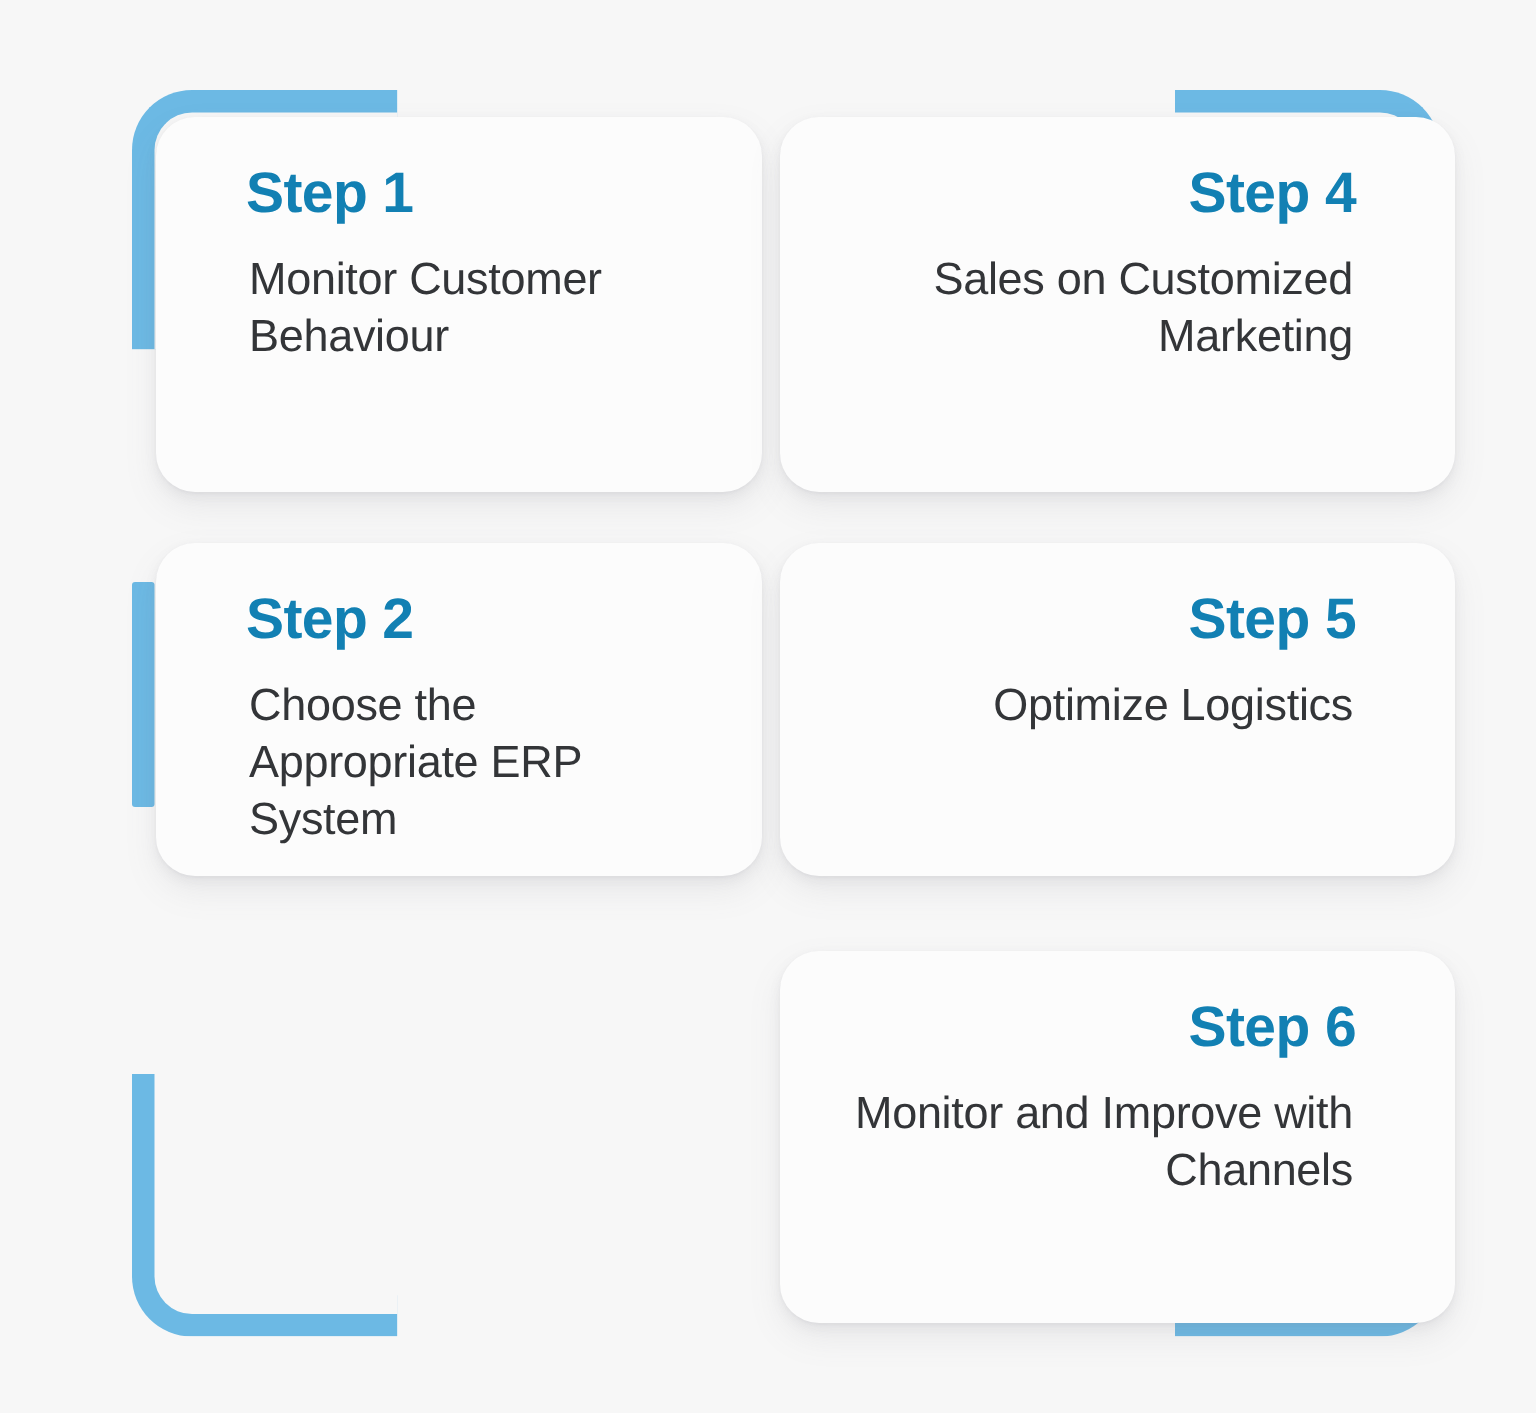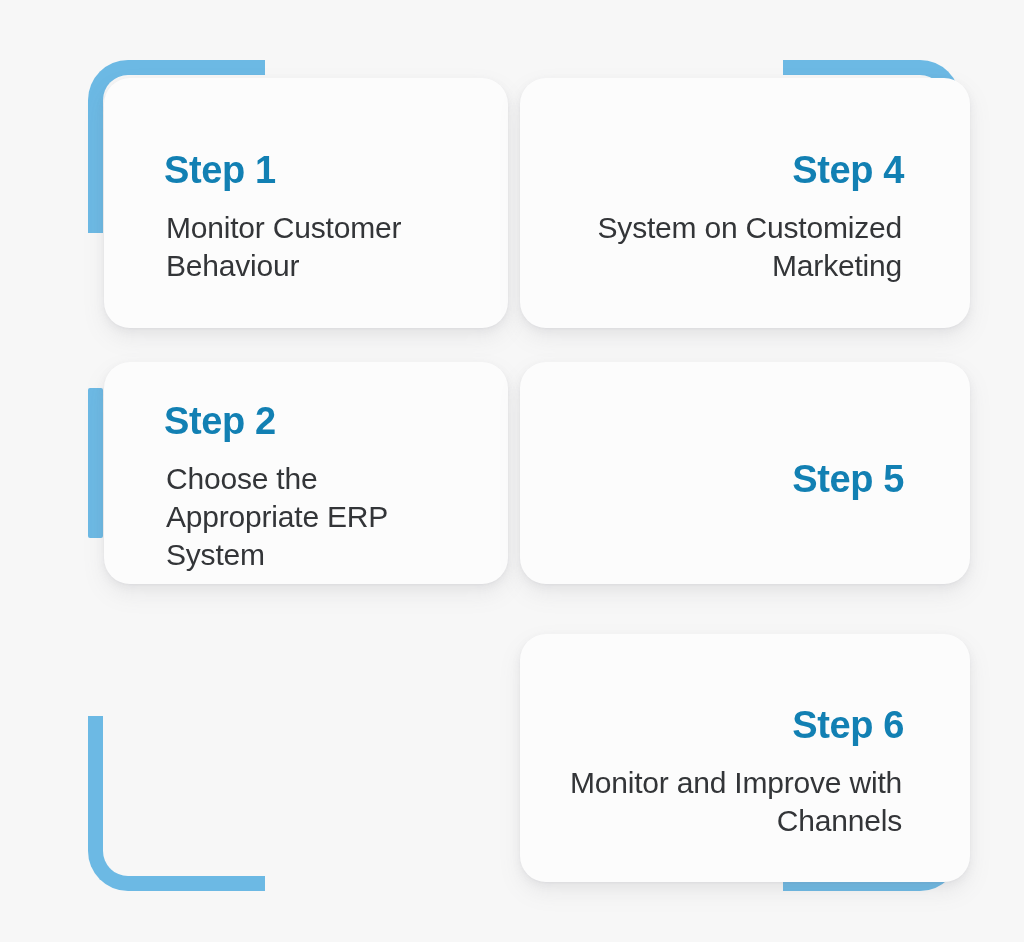--- a/index.html
+++ b/index.html
@@ -27,21 +27,21 @@
     background: #fcfcfc;
     border-radius: 26px;
     box-sizing: border-box;
     box-shadow:
       0 10px 22px rgba(120,125,135,0.115),
       0 3px 8px rgba(120,125,135,0.09),
       0 1px 2px rgba(120,125,135,0.05);
     z-index: 2;
     display: flex;
     flex-direction: column;
-    justify-content: center;
+    justify-content: flex-start;
   }
 
   .card.left  { left: 104px;  width: 404px; }
   .card.right { left: 520px;  width: 450px; }
 
   .row1 { top: 78px;  height: 250px; }
   .row2 { top: 362px; height: 222px; }
   .row3 { top: 634px; height: 248px; }
 
   .card-inner {
@@ -148,27 +148,28 @@
     <div class="card-inner">
       <div class="step-title">Step 2</div>
       <div class="step-desc">Choose the Appropriate ERP System</div>
     </div>
   </div>
 
 
   <div class="card right row1">
     <div class="card-inner">
       <div class="step-title">Step 4</div>
-      <div class="step-desc">System on Customized Marketing</div>
+      <div class="step-desc">Sales on Customized Marketing</div>
     </div>
   </div>
 
   <div class="card right row2">
     <div class="card-inner">
       <div class="step-title">Step 5</div>
+      <div class="step-desc">Optimize Logistics</div>
     </div>
   </div>
 
   <div class="card right row3">
     <div class="card-inner">
       <div class="step-title">Step 6</div>
       <div class="step-desc">Monitor and Improve with Channels</div>
     </div>
   </div>
 

